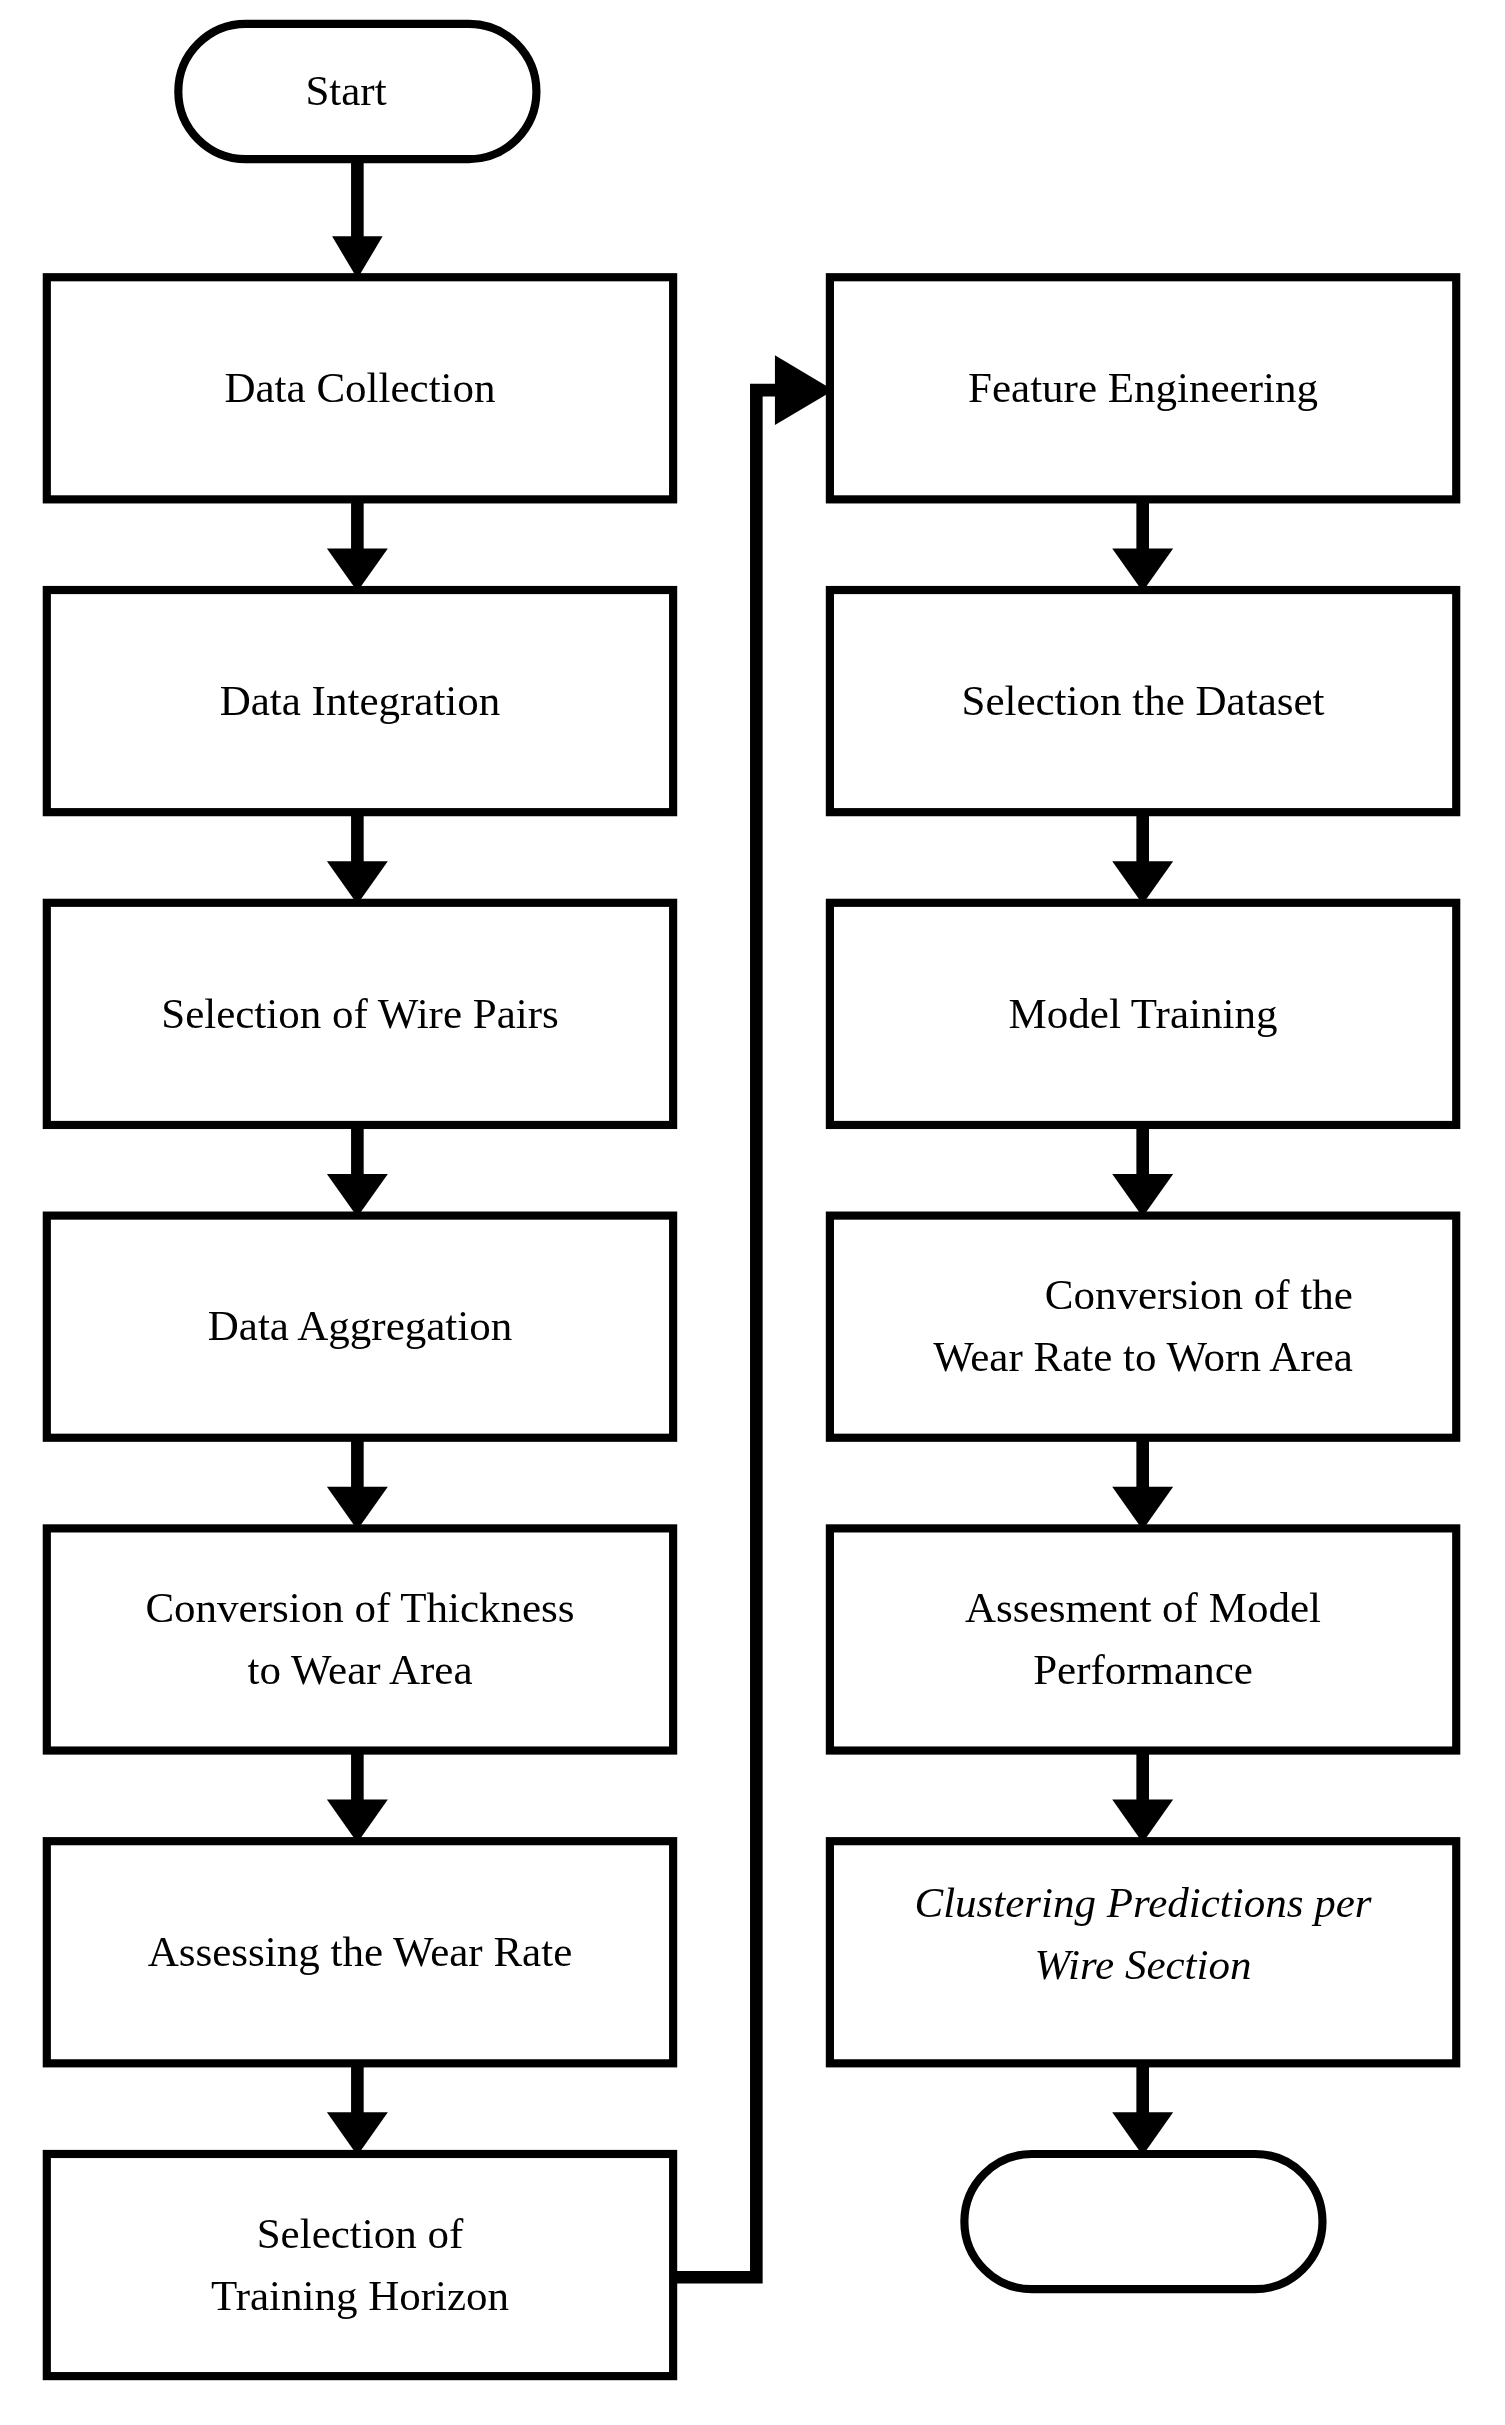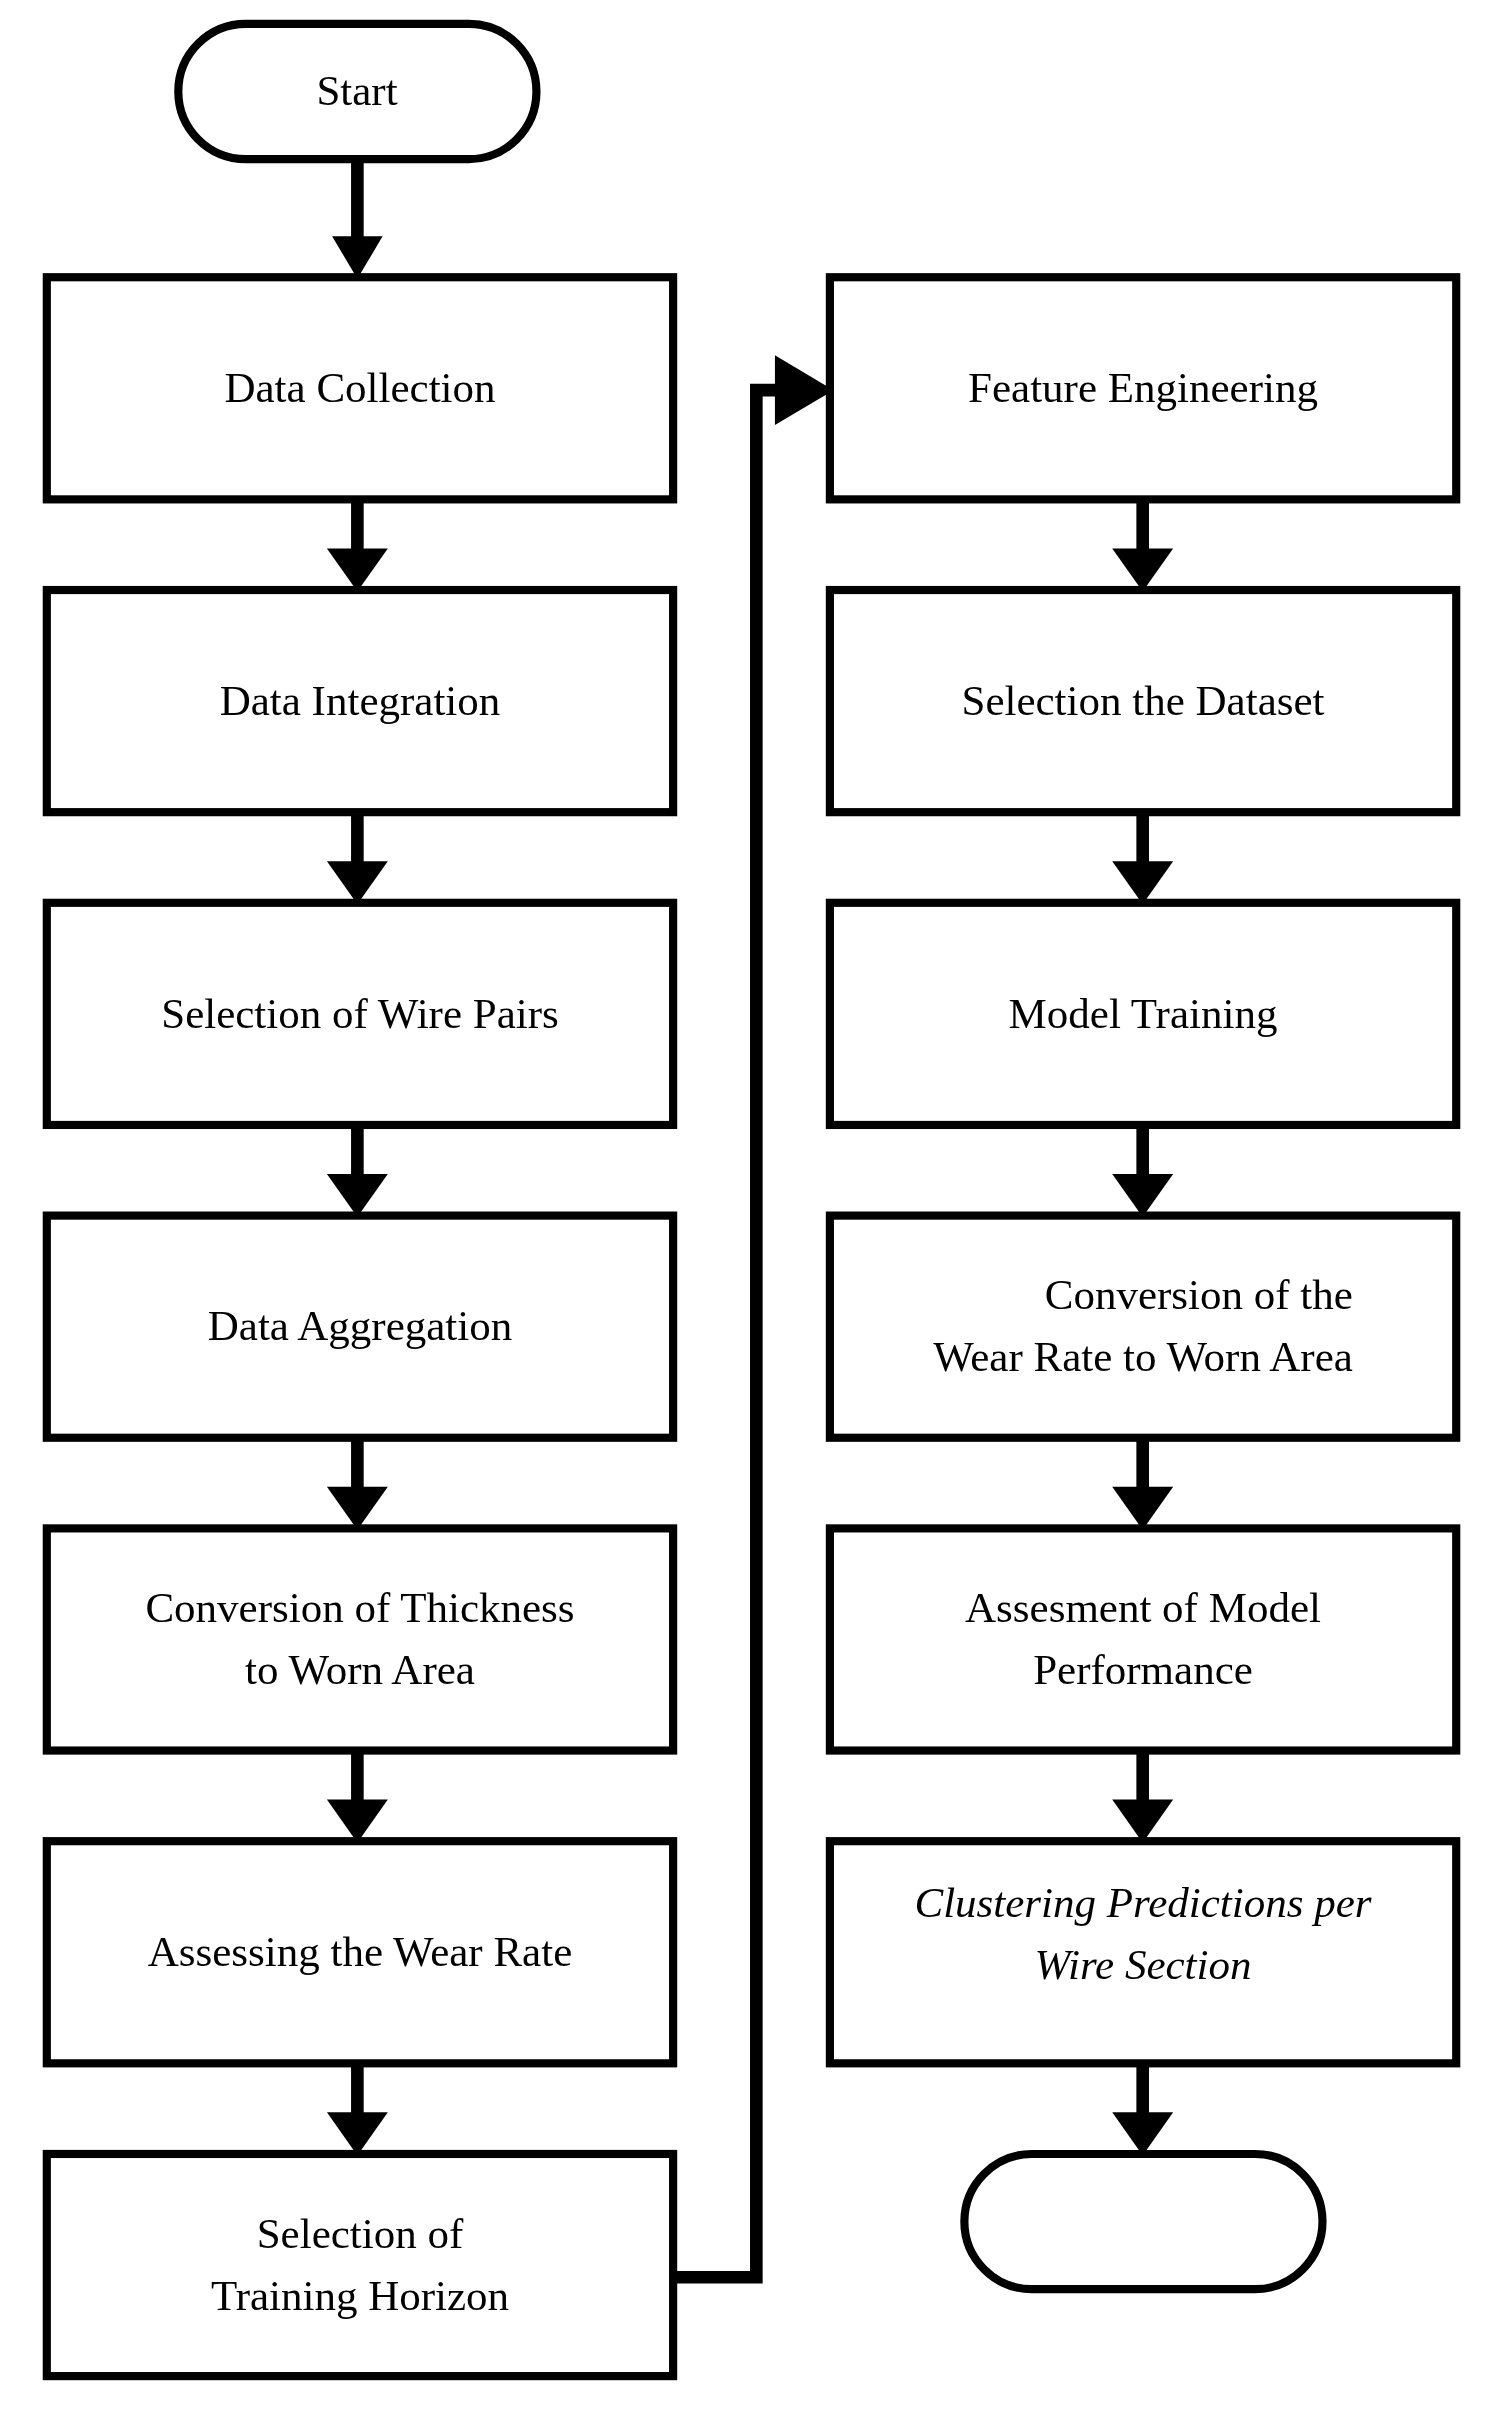--- a/index.html
+++ b/index.html
@@ -143,32 +143,32 @@
       </g>
 
       <g>
         <line x1="1538" y1="2777" x2="1538" y2="2847"></line>
         <polygon points="1497,2843 1579,2843 1538,2901" stroke="none"></polygon>
       </g>
 
     </g>
   </svg>
 
-  <div class="node-label terminal-label" style="left:178px; top:24px; width:358px; height:135px;">Start</div>
+  <div class="node-label terminal-label" style="left:167px; top:24px; width:358px; height:135px;">Start</div>
 
   <div class="node-label process-label" style="left:47px; top:277px; width:626px; height:222px;">Data Collection</div>
 
   <div class="node-label process-label" style="left:47px; top:590px; width:626px; height:222px;">Data Integration</div>
 
   <div class="node-label process-label" style="left:47px; top:903px; width:626px; height:222px;">Selection of Wire Pairs</div>
 
   <div class="node-label process-label" style="left:47px; top:1215px; width:626px; height:222px;">Data Aggregation</div>
 
   <div class="node-label process-label" style="left:47px; top:1528px; width:626px; height:222px;">Conversion of Thickness
-to Worn Area</div>
+to Wear Area</div>
 
   <div class="node-label process-label" style="left:47px; top:1841px; width:626px; height:222px;">Assessing the Wear Rate</div>
 
   <div class="node-label process-label" style="left:47px; top:2154px; width:626px; height:222px;">Selection of
 Training Horizon</div>
 
   <div class="node-label process-label" style="left:830px; top:277px; width:626px; height:222px;">Feature Engineering</div>
 
   <div class="node-label process-label" style="left:830px; top:590px; width:626px; height:222px;">Selection the Dataset</div>
 

